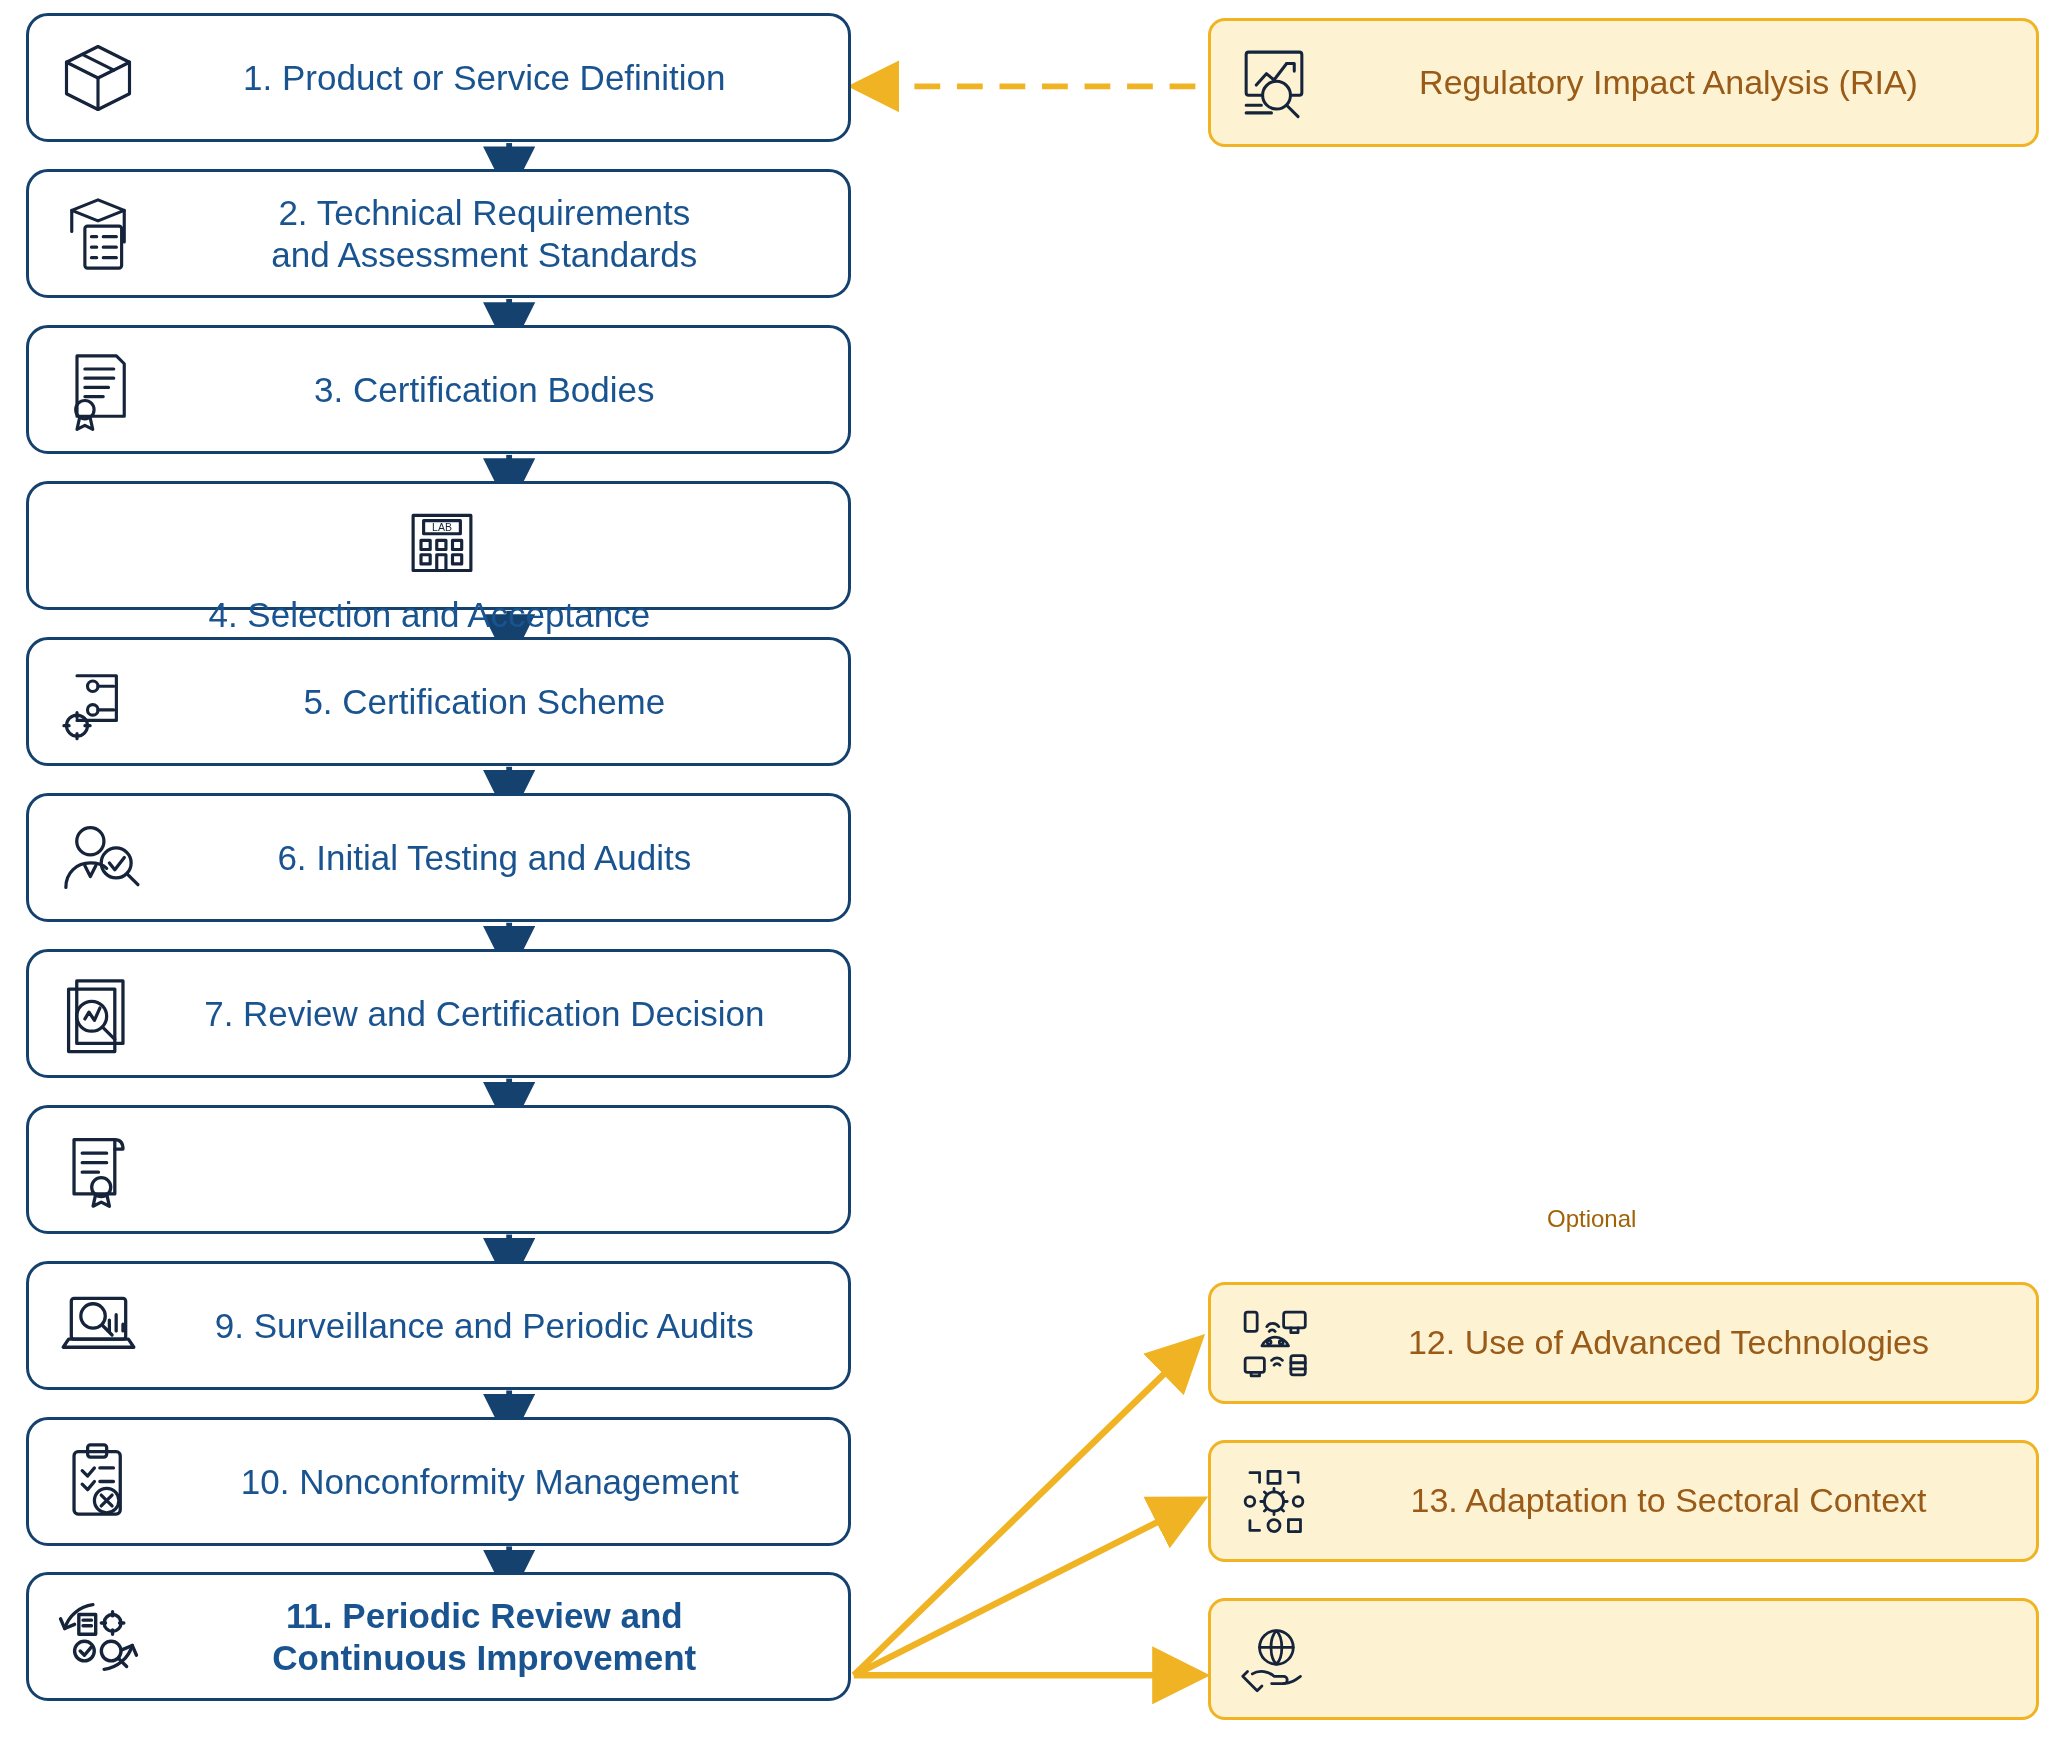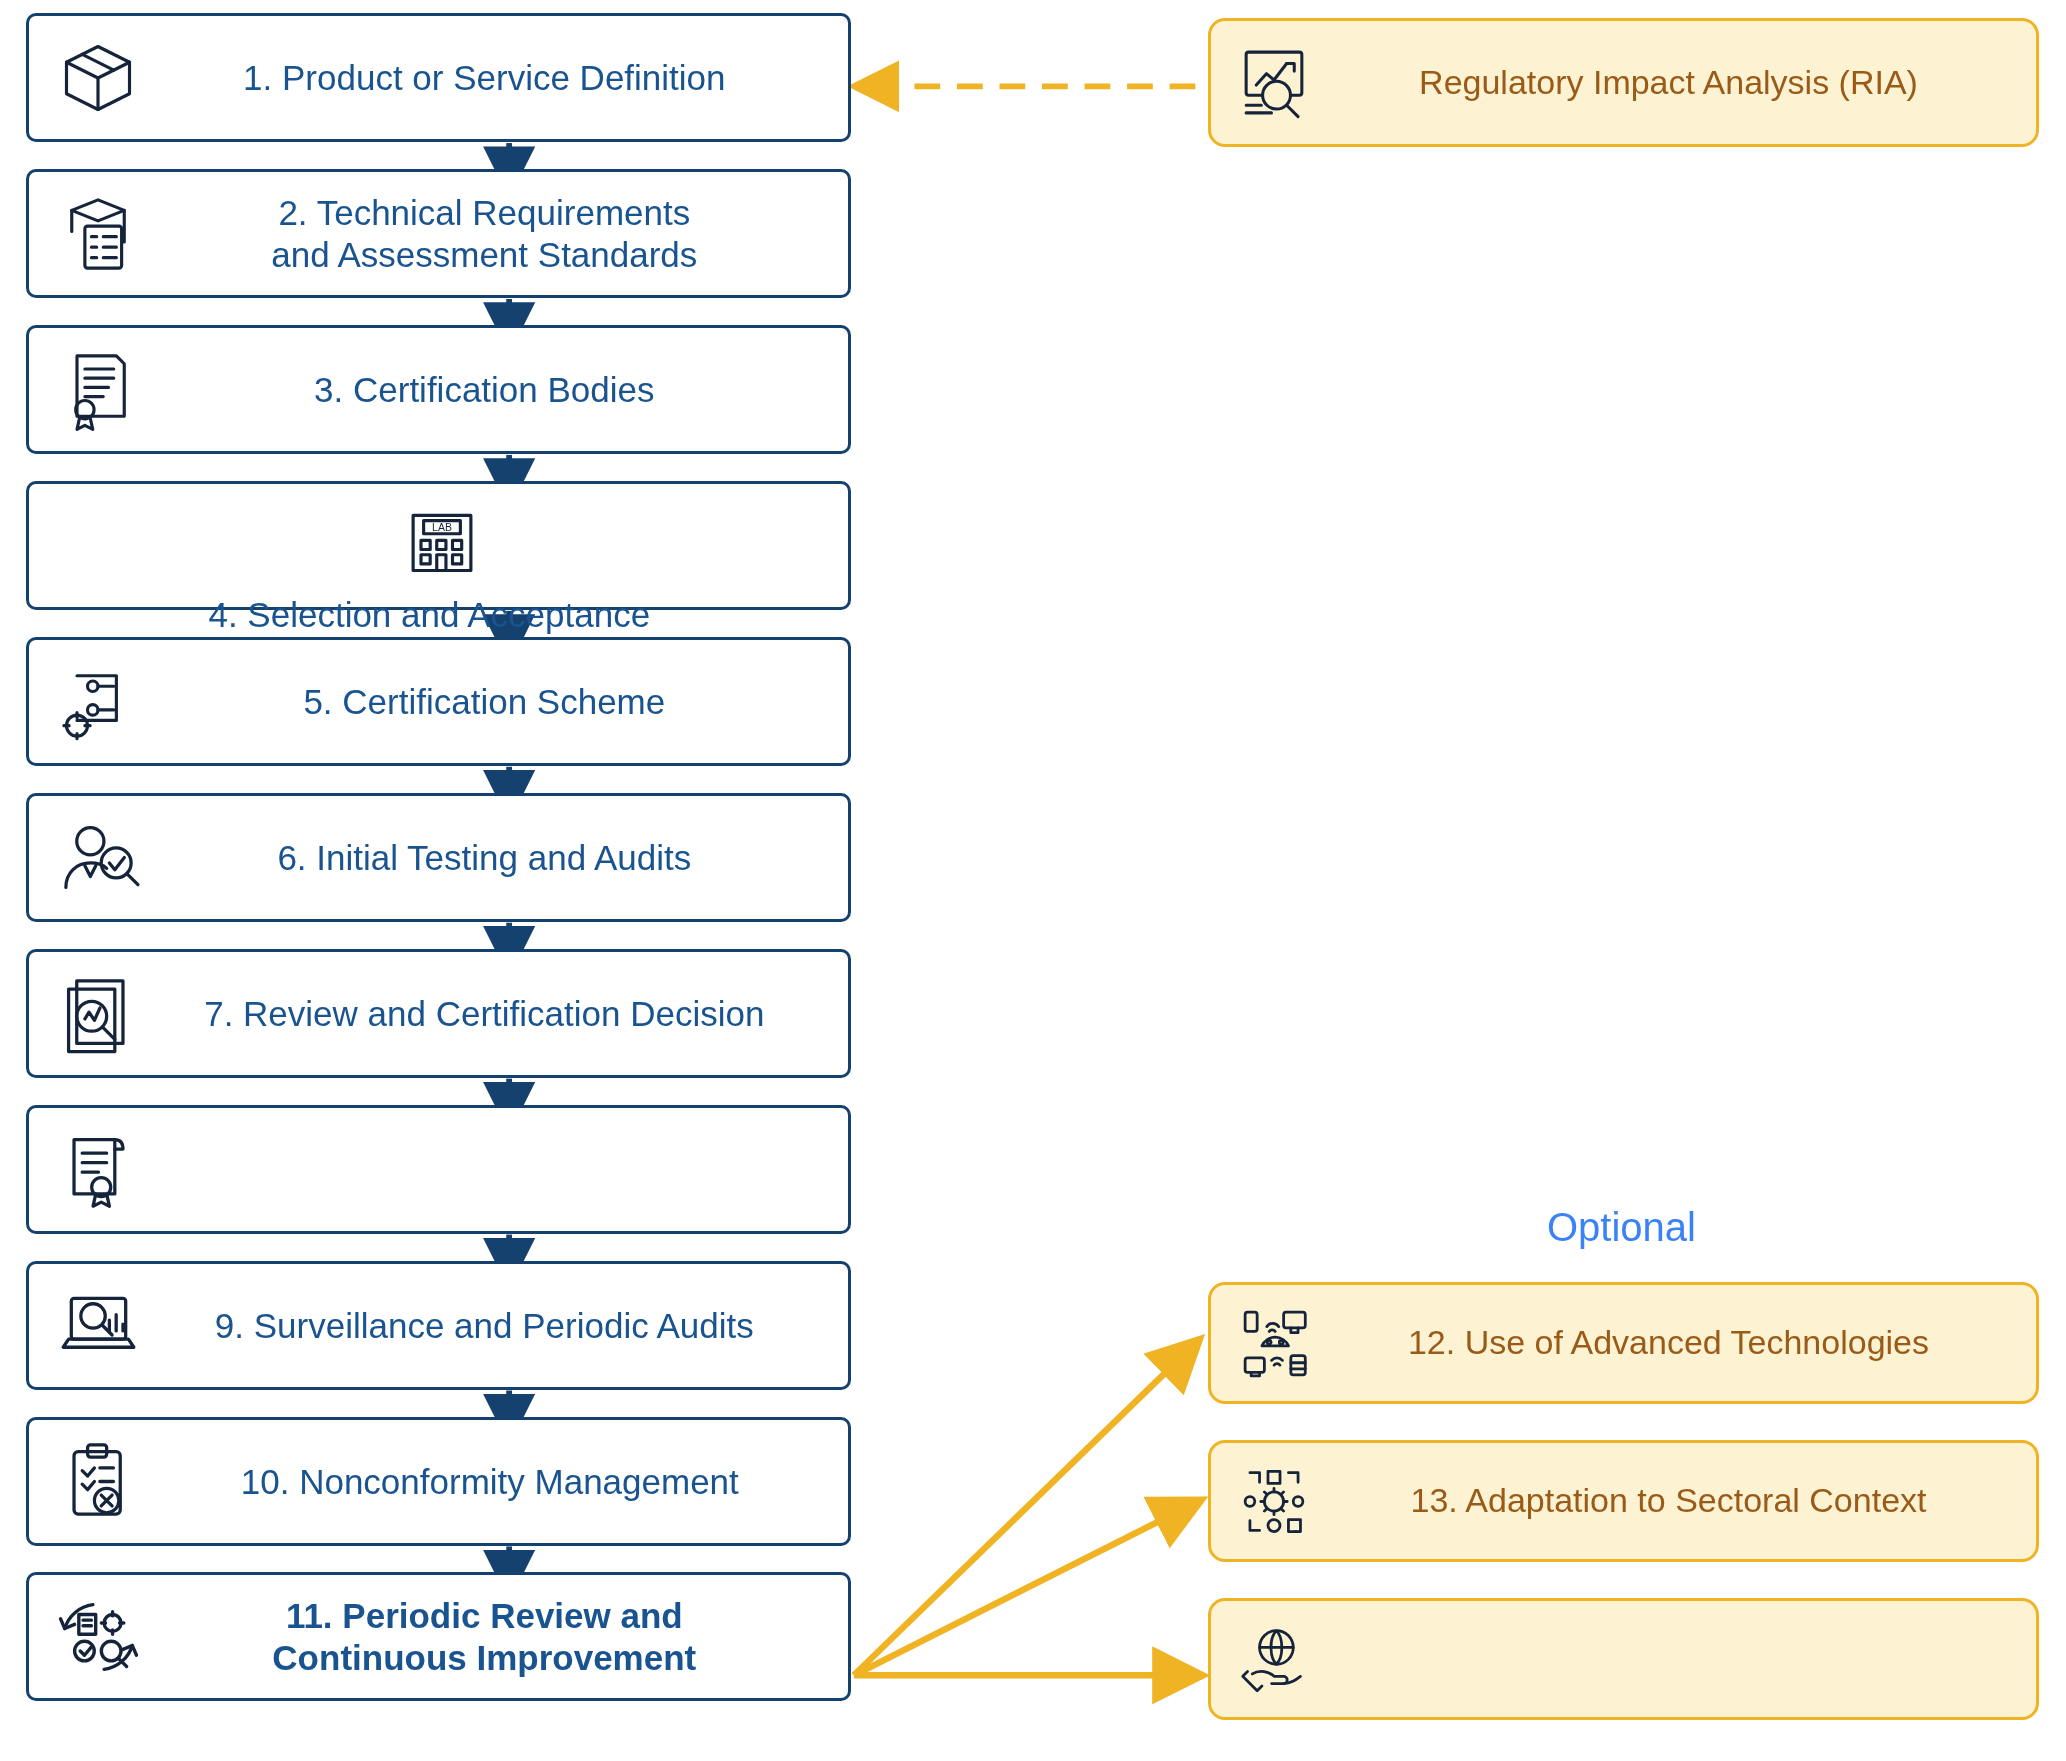--- a/index.html
+++ b/index.html
@@ -18,21 +18,21 @@
     overflow: hidden;
   }
 
   
   .step {
     position: absolute;
     left: 26px;
     width: 825px;
     box-sizing: border-box;
     border: 3.9px solid #15416e;
-    border-radius: 10px;
+    border-radius: 22px;
     background: #ffffff;
     display: flex;
     align-items: center;
     padding: 0 6.4px 0 14px;
   }
   .step .icon {
     flex: 0 0 110px;
     height: 97px;
     display: flex;
     align-items: center;
@@ -70,22 +70,22 @@
     flex: 1 1 auto;
     text-align: center;
     color: #9a5a18;
     font-size: 34px;
     line-height: 1.15;
     padding-right: 13px;
   }
 
   .optional-caption {
     position: absolute;
-    color: #3b82f6;
-    font-size: 40px;
+    color: #a16207;
+    font-size: 24px;
   }
 
   svg.arrows {
     position: absolute;
     left: 0;
     top: 0;
     width: 2066px;
     height: 1761px;
     pointer-events: none;
   }

